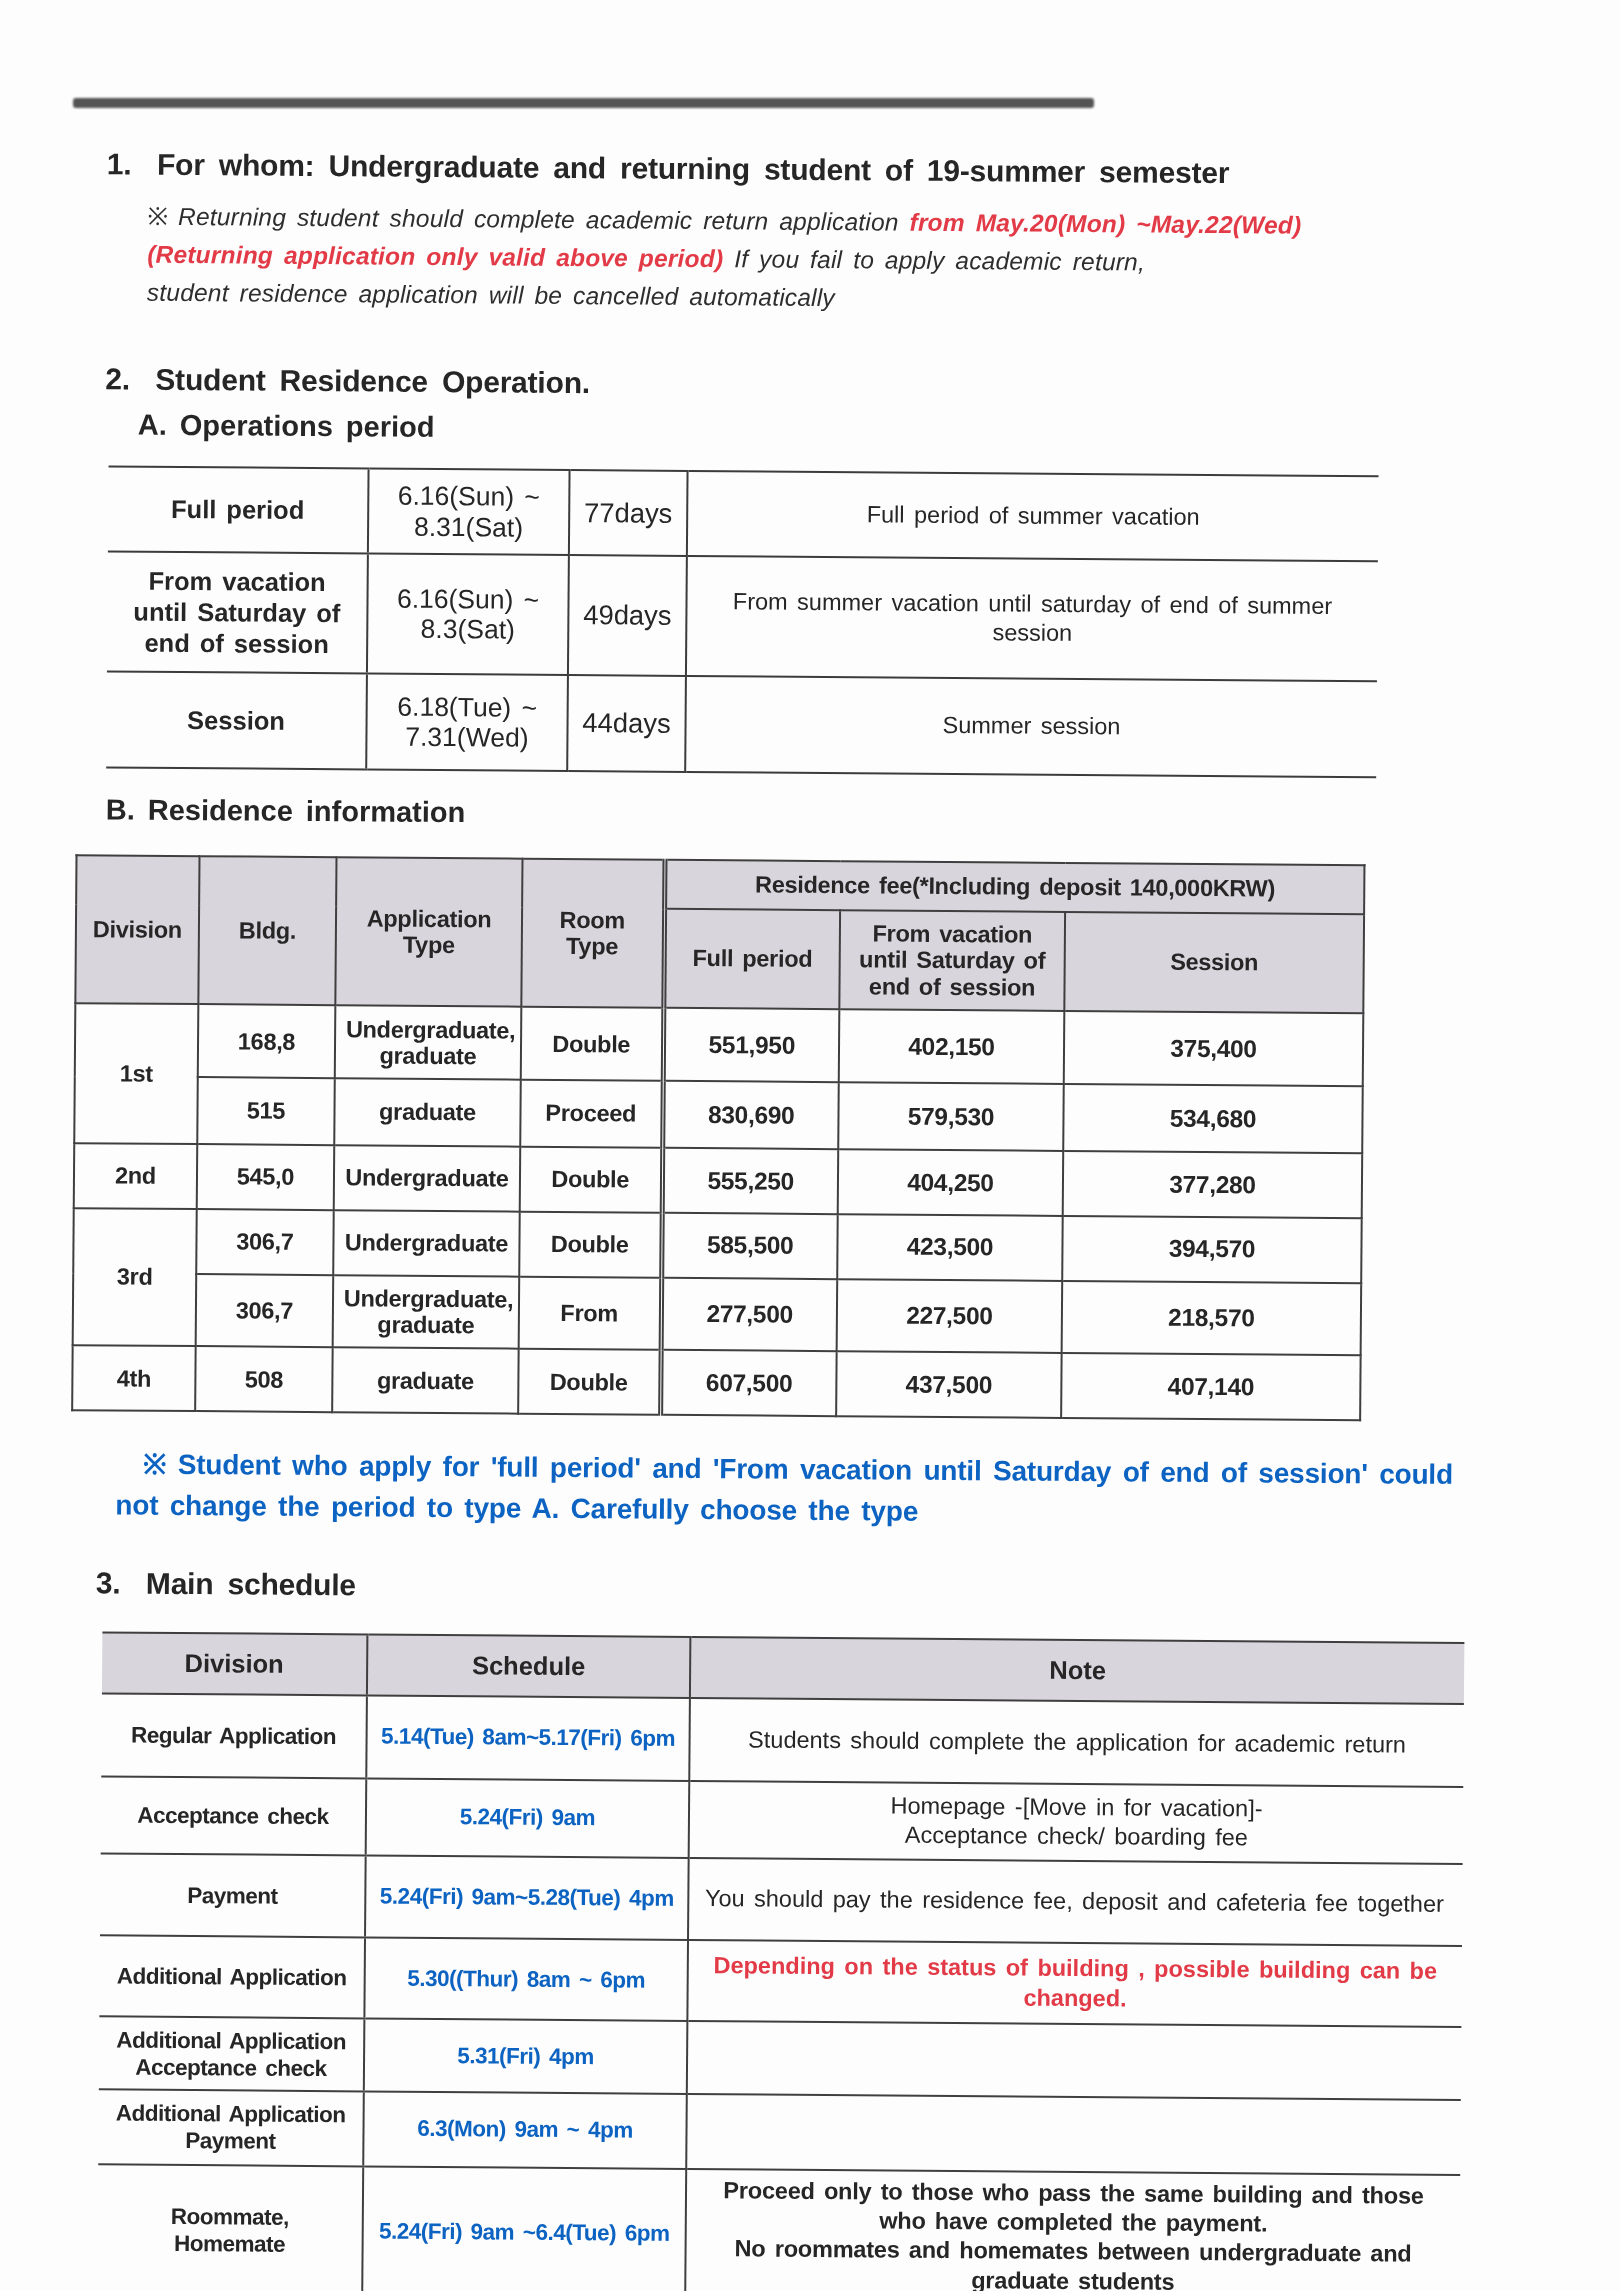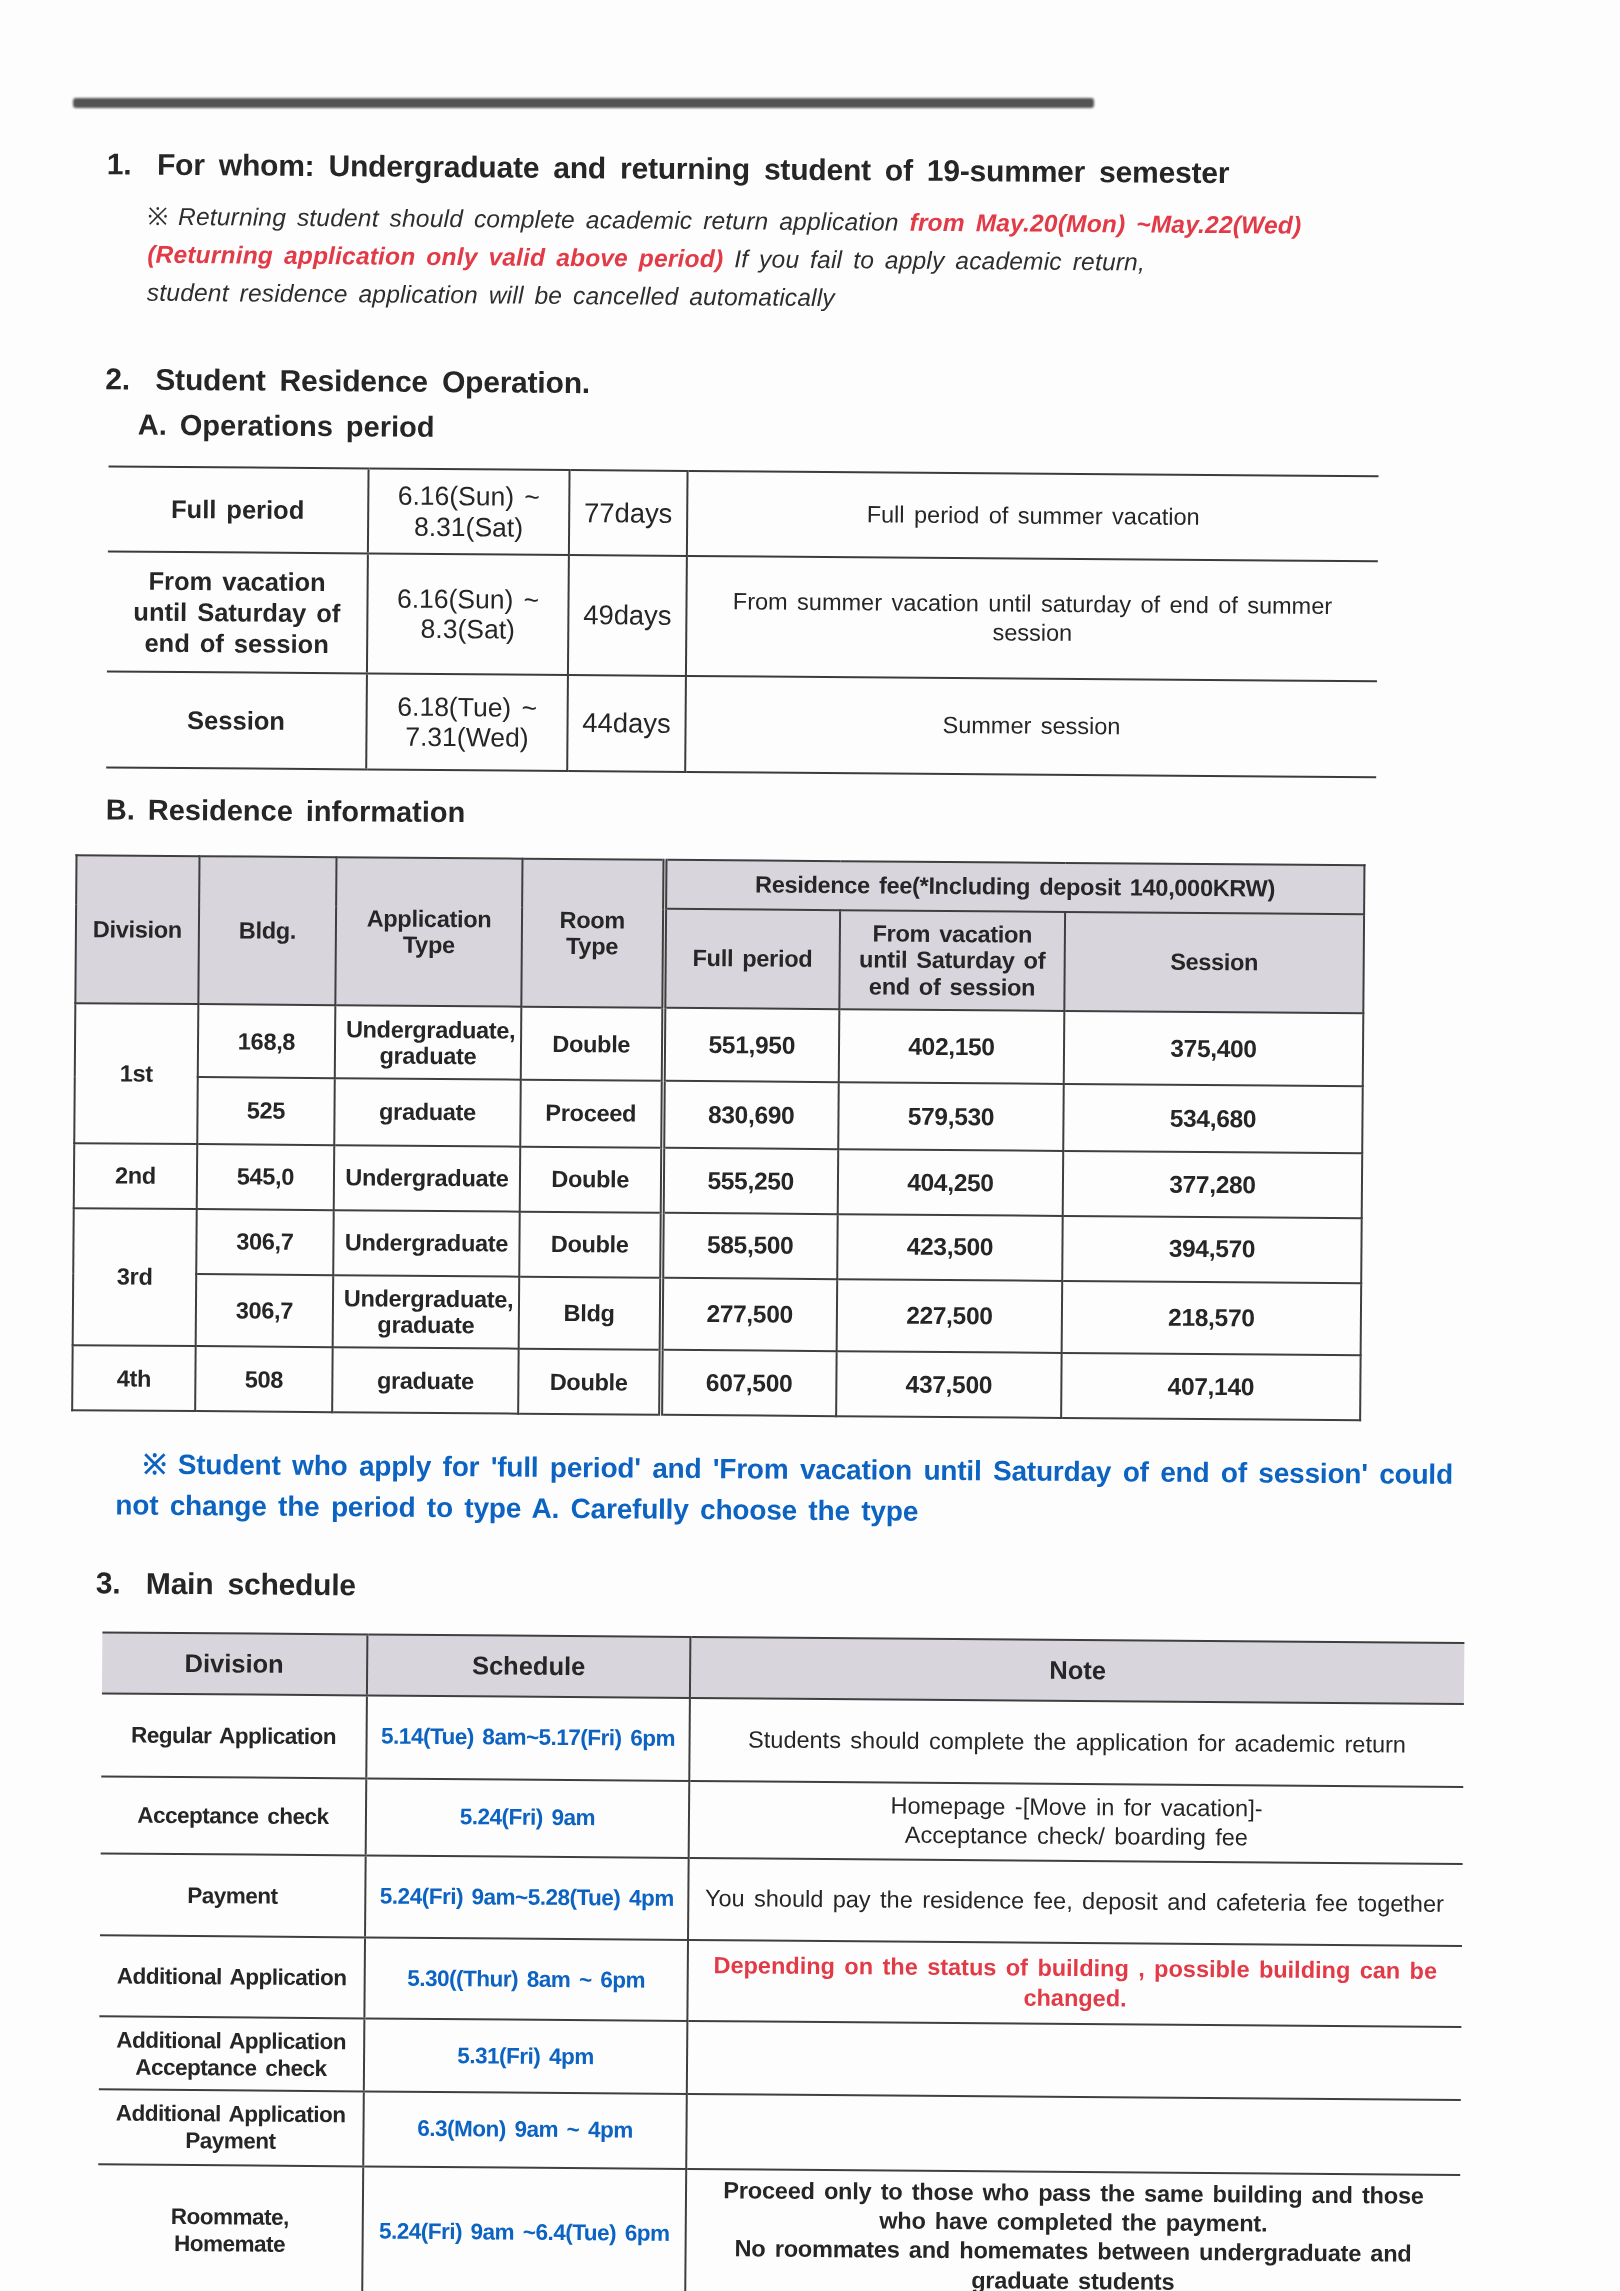--- a/index.html
+++ b/index.html
@@ -166,21 +166,21 @@
       <tr>
         <td rowspan="2" class="cell">1st</td>
         <td class="cell" style="height:63px">168,8</td>
         <td class="cell">Undergraduate, graduate</td>
         <td class="cell">Double</td>
         <td class="num dbl">551,950</td>
         <td class="num">402,150</td>
         <td class="num">375,400</td>
       </tr>
       <tr>
-        <td class="cell" style="height:57px">525</td>
+        <td class="cell" style="height:57px">515</td>
         <td class="cell">graduate</td>
         <td class="cell">Proceed</td>
         <td class="num dbl">830,690</td>
         <td class="num">579,530</td>
         <td class="num">534,680</td>
       </tr>
       <tr>
         <td class="cell">2nd</td>
         <td class="cell" style="height:55px">545,0</td>
         <td class="cell">Undergraduate</td>
@@ -194,21 +194,21 @@
         <td class="cell" style="height:55px">306,7</td>
         <td class="cell">Undergraduate</td>
         <td class="cell">Double</td>
         <td class="num dbl">585,500</td>
         <td class="num">423,500</td>
         <td class="num">394,570</td>
       </tr>
       <tr>
         <td class="cell" style="height:63px">306,7</td>
         <td class="cell">Undergraduate, graduate</td>
-        <td class="cell">Bldg</td>
+        <td class="cell">From</td>
         <td class="num dbl">277,500</td>
         <td class="num">227,500</td>
         <td class="num">218,570</td>
       </tr>
       <tr>
         <td class="cell">4th</td>
         <td class="cell" style="height:55px">508</td>
         <td class="cell">graduate</td>
         <td class="cell">Double</td>
         <td class="num dbl">607,500</td>

